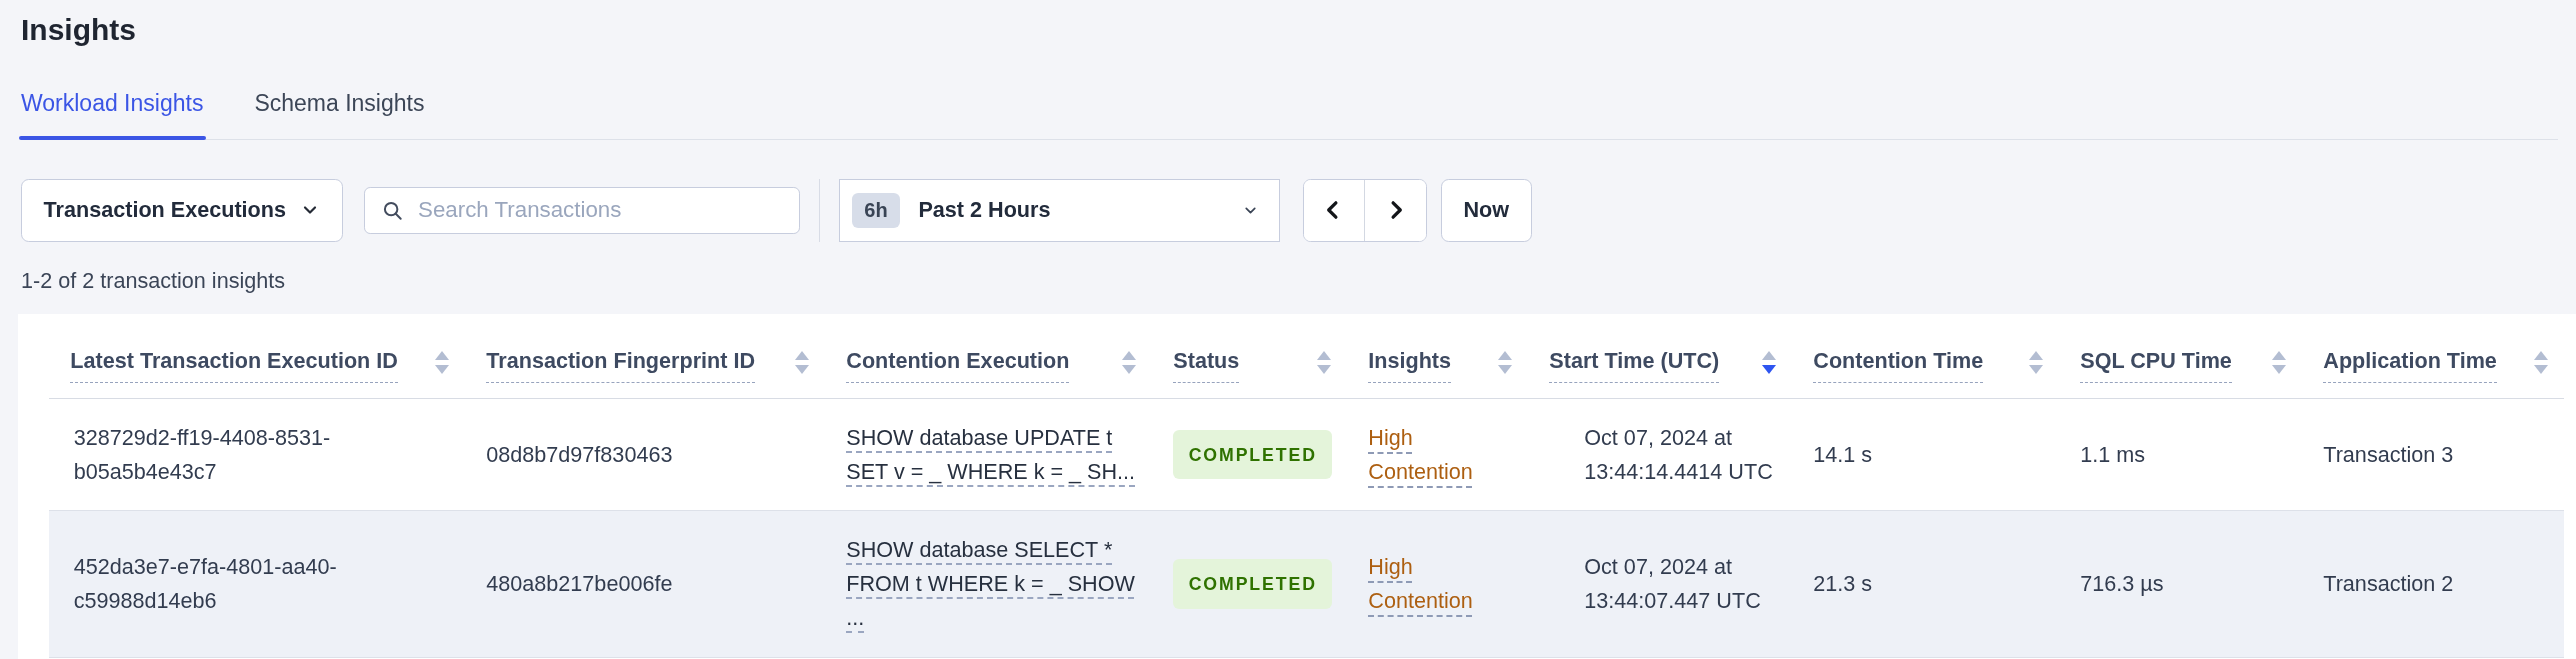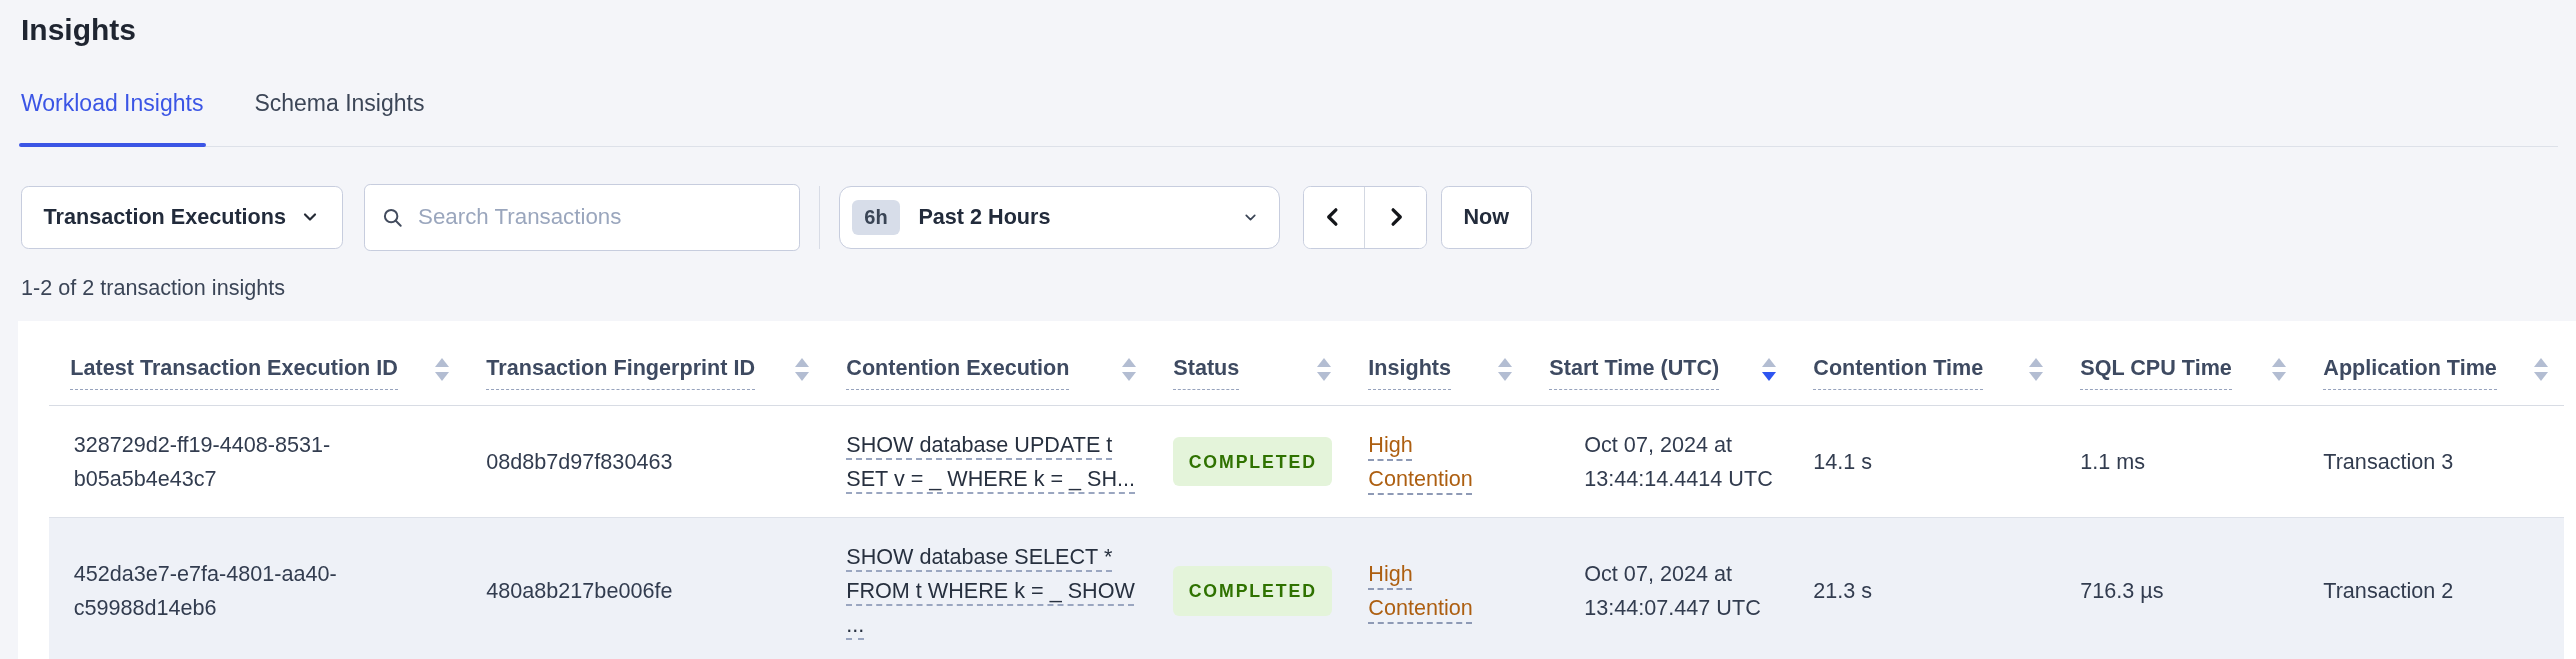--- a/index.html
+++ b/index.html
@@ -12,35 +12,35 @@
   html,body{margin:0;padding:0;}
   body{
     width:2576px;height:659px;overflow:hidden;
     background:var(--page-bg);
     font-family:"Liberation Sans","DejaVu Sans",sans-serif;
     color:var(--body);
   }
   .top{padding:10.8px 18.5px 0 21px;}
   h1.page-title{margin:0;font-size:30px;line-height:37px;font-weight:700;color:var(--navy);}
   .tabs{display:flex;gap:51px;margin-top:42px;border-bottom:1.5px solid var(--line);}
-  .tab{font-size:23px;line-height:26px;padding-bottom:30px;color:#3c4657;position:relative;cursor:pointer;font-weight:500;}
+  .tab{font-size:23px;line-height:26px;padding-bottom:23px;color:#3c4657;position:relative;cursor:pointer;font-weight:500;}
   .tab.active{color:var(--accent);}
   .tab.active::after{content:"";position:absolute;left:-2.3px;right:-2.3px;bottom:-1.5px;height:4.6px;background:var(--accent);border-radius:2.3px;}
   .toolbar{display:flex;align-items:center;margin:39px 0 0 0;height:63px;}
   .btn{display:inline-flex;align-items:center;gap:14px;height:63px;padding:0 21.6px;
        background:#fff;border:1.5px solid var(--muted-border);border-radius:7.7px;
        font-size:21.6px;font-weight:600;color:#222b3b;cursor:pointer;}
-  .search-box{display:flex;align-items:center;gap:12.3px;margin-left:21.6px;width:436px;height:67px;
+  .search-box{display:flex;align-items:center;gap:12.3px;margin-left:21.6px;width:436px;height:47px;
        background:#fff;border:1.5px solid var(--muted-border);border-radius:6.2px;padding:0 17px;}
   .search-box input{border:none;outline:none;flex:1;font-size:22.3px;color:#242a35;background:transparent;
        font-family:"Liberation Sans","DejaVu Sans",sans-serif;}
   .search-box input::placeholder{color:#9aa6bd;}
   .vdiv{width:1.5px;height:63px;background:#d8dce6;margin:0 18.5px 0 34px;}
   .time-picker{display:flex;align-items:center;width:441px;height:63px;background:#fff;
-       border:1.5px solid var(--muted-border);border-radius:12px;padding:0 20px 0 12.3px;cursor:pointer;}
+       border:1.5px solid var(--muted-border);border-radius:0;padding:0 20px 0 12.3px;cursor:pointer;}
   .time-badge{background:#d7dde9;color:#394455;font-size:20px;font-weight:700;border-radius:6.2px;
        padding:6.2px 12.3px;margin-right:18.5px;}
   .time-label{font-size:21.6px;font-weight:600;color:#222b3b;}
   .time-picker .chev{margin-left:auto;}
   .pager{display:flex;margin-left:23px;height:63px;border:1.5px solid var(--muted-border);
        border-radius:7.7px;background:#fff;overflow:hidden;}
   .pager button{width:61px;height:100%;border:none;background:#fff;display:flex;align-items:center;
        justify-content:center;cursor:pointer;padding:0;}
   .pager button:first-child{border-right:1.5px solid #d3d8e2;}
   .now-btn{margin-left:14px;width:91px;justify-content:center;}

